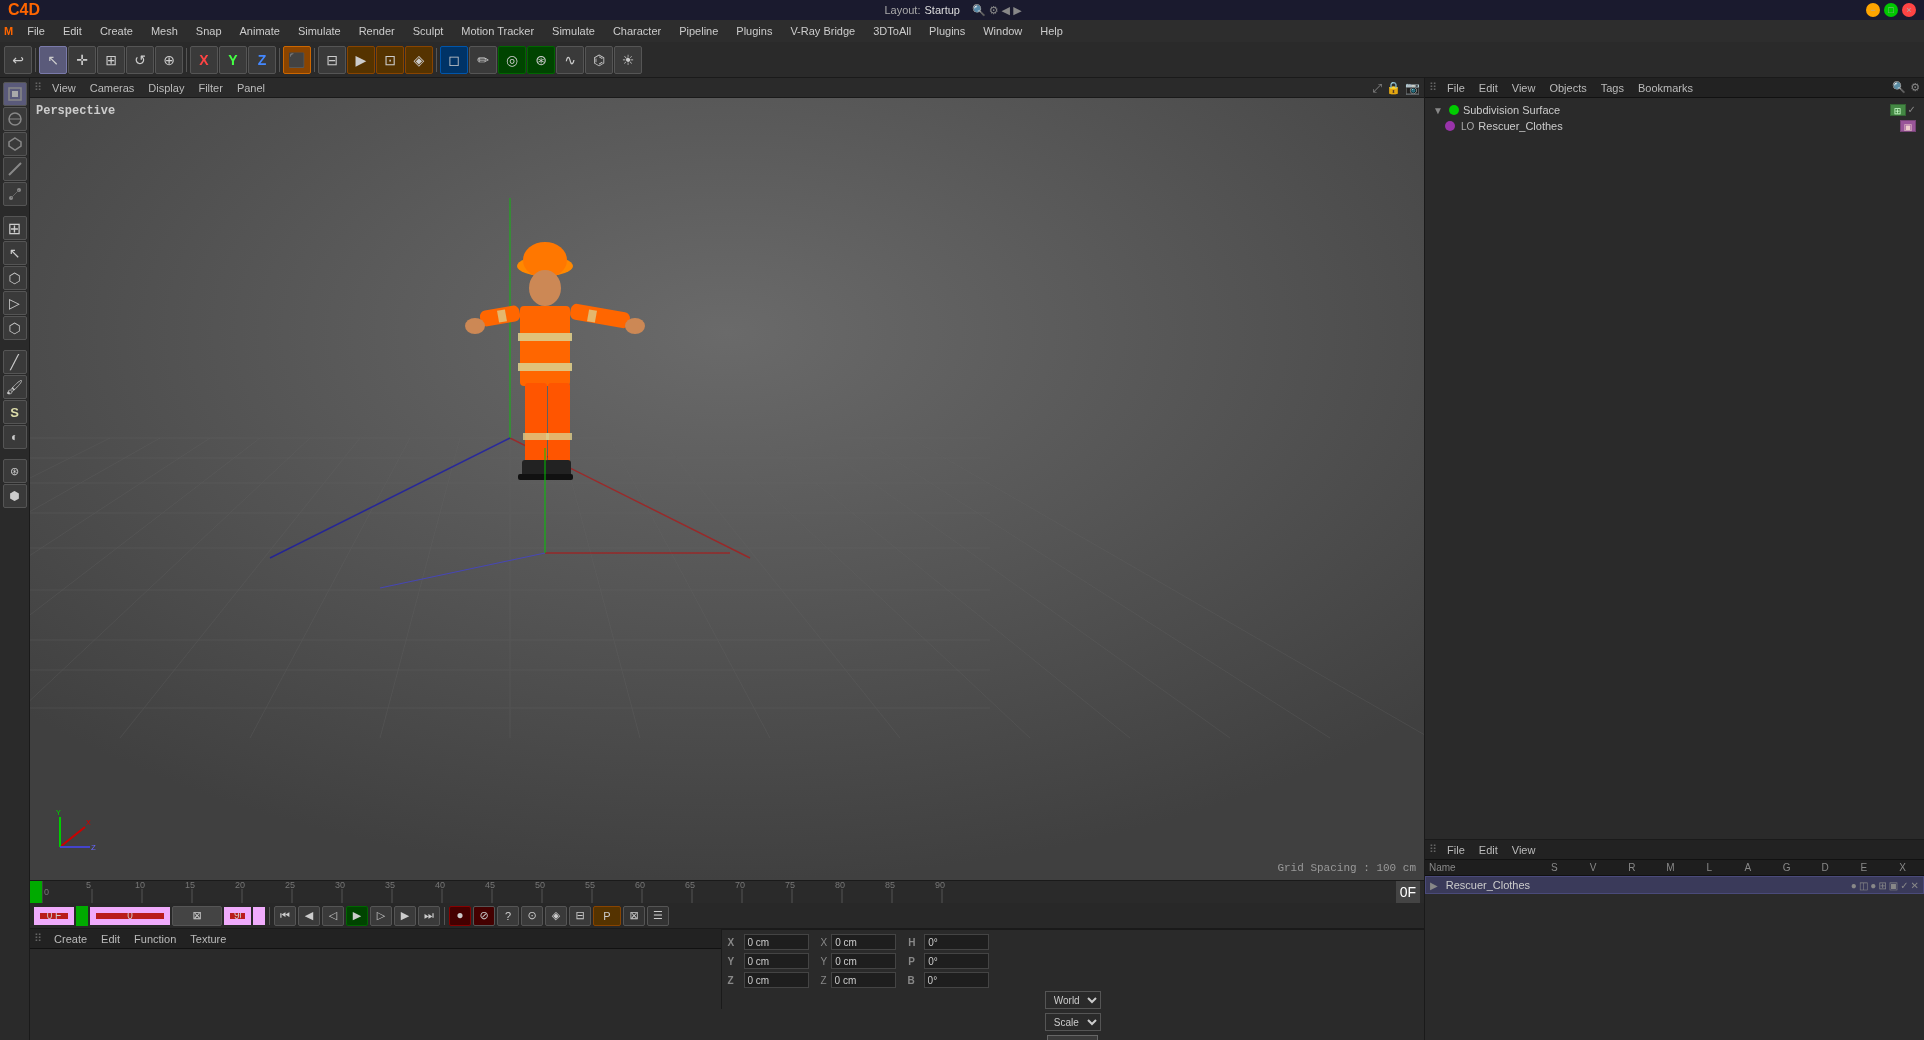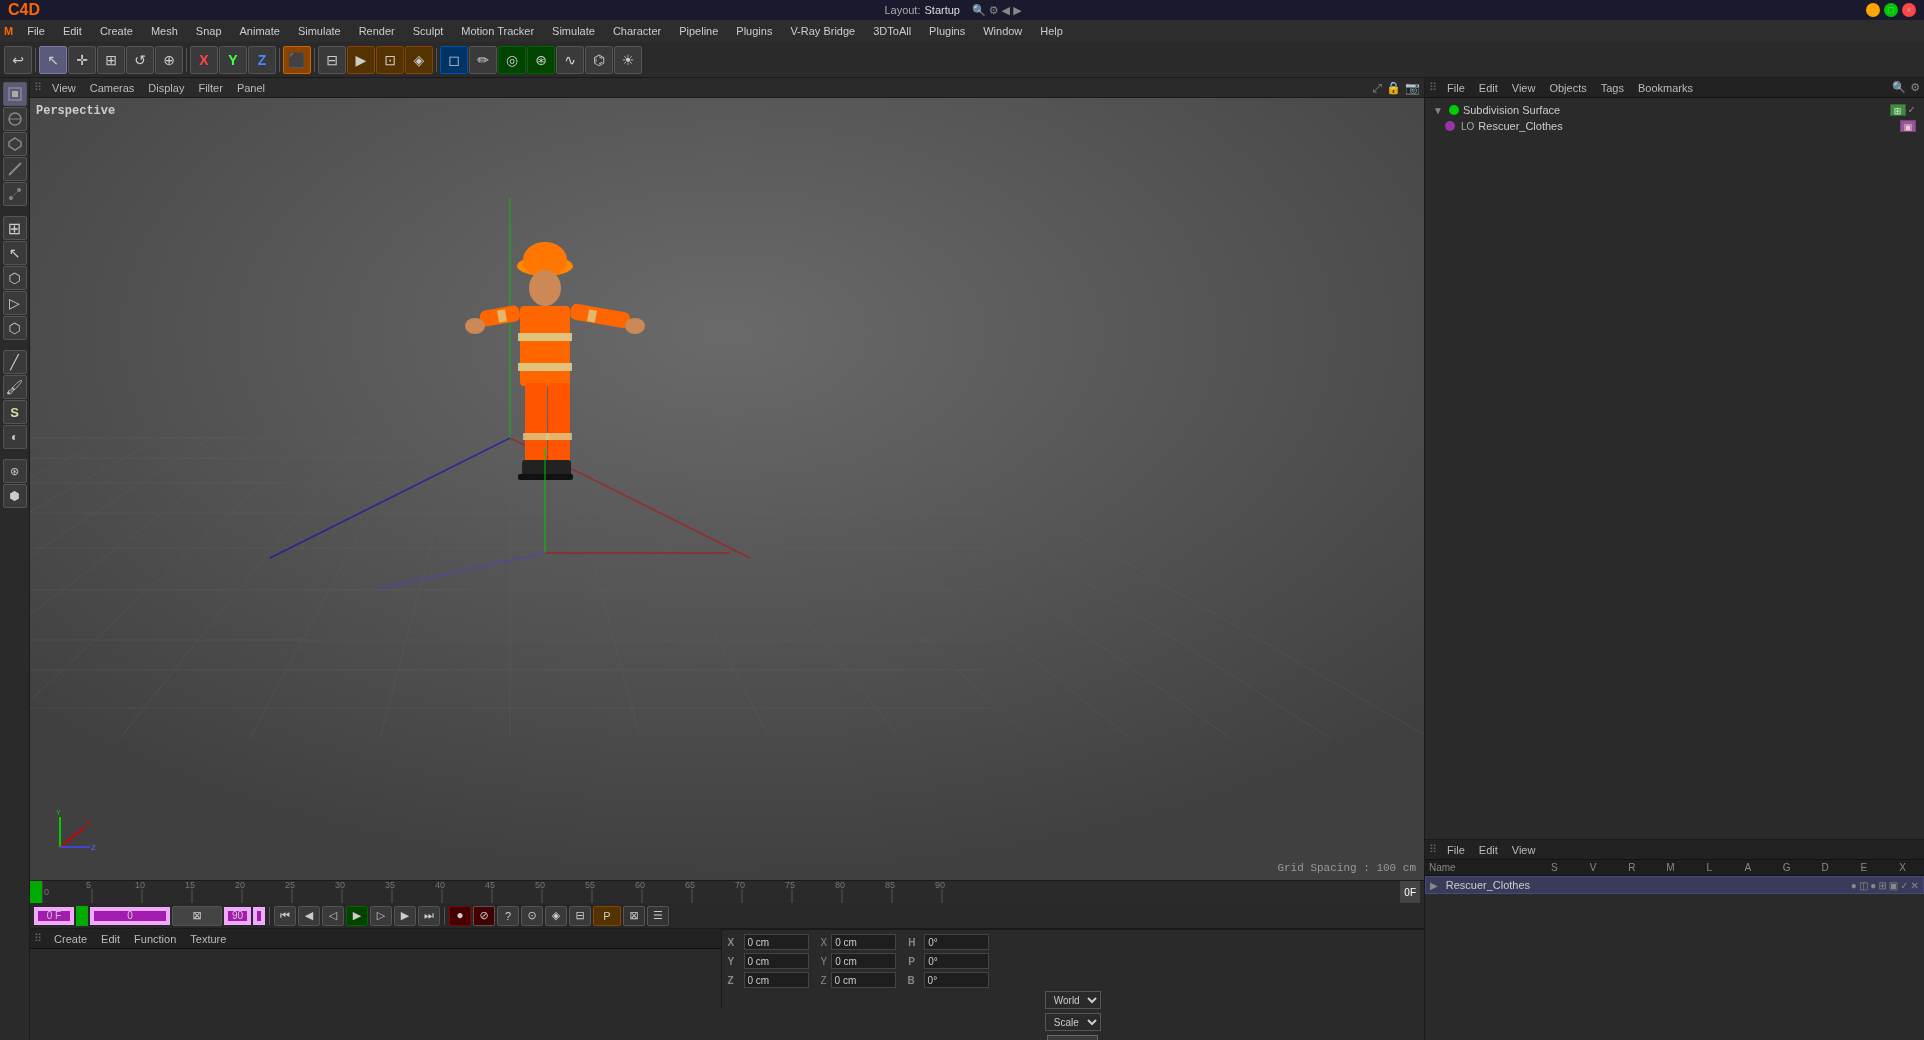--- a/index.html
+++ b/index.html
@@ -124,21 +124,21 @@
     #playback-bar {
       height: 26px; background: #282828; display: flex; align-items: center;
       padding: 0 4px; gap: 2px; border-bottom: 1px solid #1a1a1a;
     }
     .pb-btn {
       width: 22px; height: 20px; background: #3a3a3a; border: 1px solid #555;
       display: flex; align-items: center; justify-content: center;
       cursor: pointer; font-size: 11px; color: #ccc; border-radius: 2px;
     }
     .pb-input {
-      height: 18px; width: 45px; background: #a21caf; border: 4px solid #f0abfc;
+      height: 18px; width: 45px; background: #b91c1c; border: 6px solid #f0abfc;
       color: #ccc; font-size: 10px; padding: 0 4px; text-align: center;
     }
     .pb-sep { width: 1px; height: 18px; background: #555; margin: 0 2px; }
 
     
     #material-bar {
       flex: 1; display: flex; flex-direction: column;
     }
     #mat-header {
       height: 20px; background: #222; display: flex; align-items: center;
@@ -471,21 +471,21 @@
             <text x="743" y="7" fill="#777" font-size="9">75</text>
             <line x1="800" y1="8" x2="800" y2="22" stroke="#555" stroke-width="1"></line>
             <text x="793" y="7" fill="#777" font-size="9">80</text>
             <line x1="850" y1="8" x2="850" y2="22" stroke="#555" stroke-width="1"></line>
             <text x="843" y="7" fill="#777" font-size="9">85</text>
             <line x1="900" y1="8" x2="900" y2="22" stroke="#555" stroke-width="1"></line>
             <text x="893" y="7" fill="#777" font-size="9">90</text>
           </svg>
         </div>
 
-        <div style="position:absolute; right:4px; top:0; height:100%; display:flex; align-items:center; background:#444; padding:0 4px; font-size:10px; color:#fff;">
+        <div style="position:absolute; right:4px; top:0; height:100%; display:flex; align-items:center; background:#444; padding:0 4px; font-size:14px; color:#fff;">
           <span>0F</span>
         </div>
       </div>
 
       <div id="playback-bar">
 
         <input type="text" class="pb-input" value="0 F" style="width: 40px;">
 
         <div style="width:12px; height:20px; background:#00aa00; display:flex; align-items:center; justify-content:center;"></div>
 

